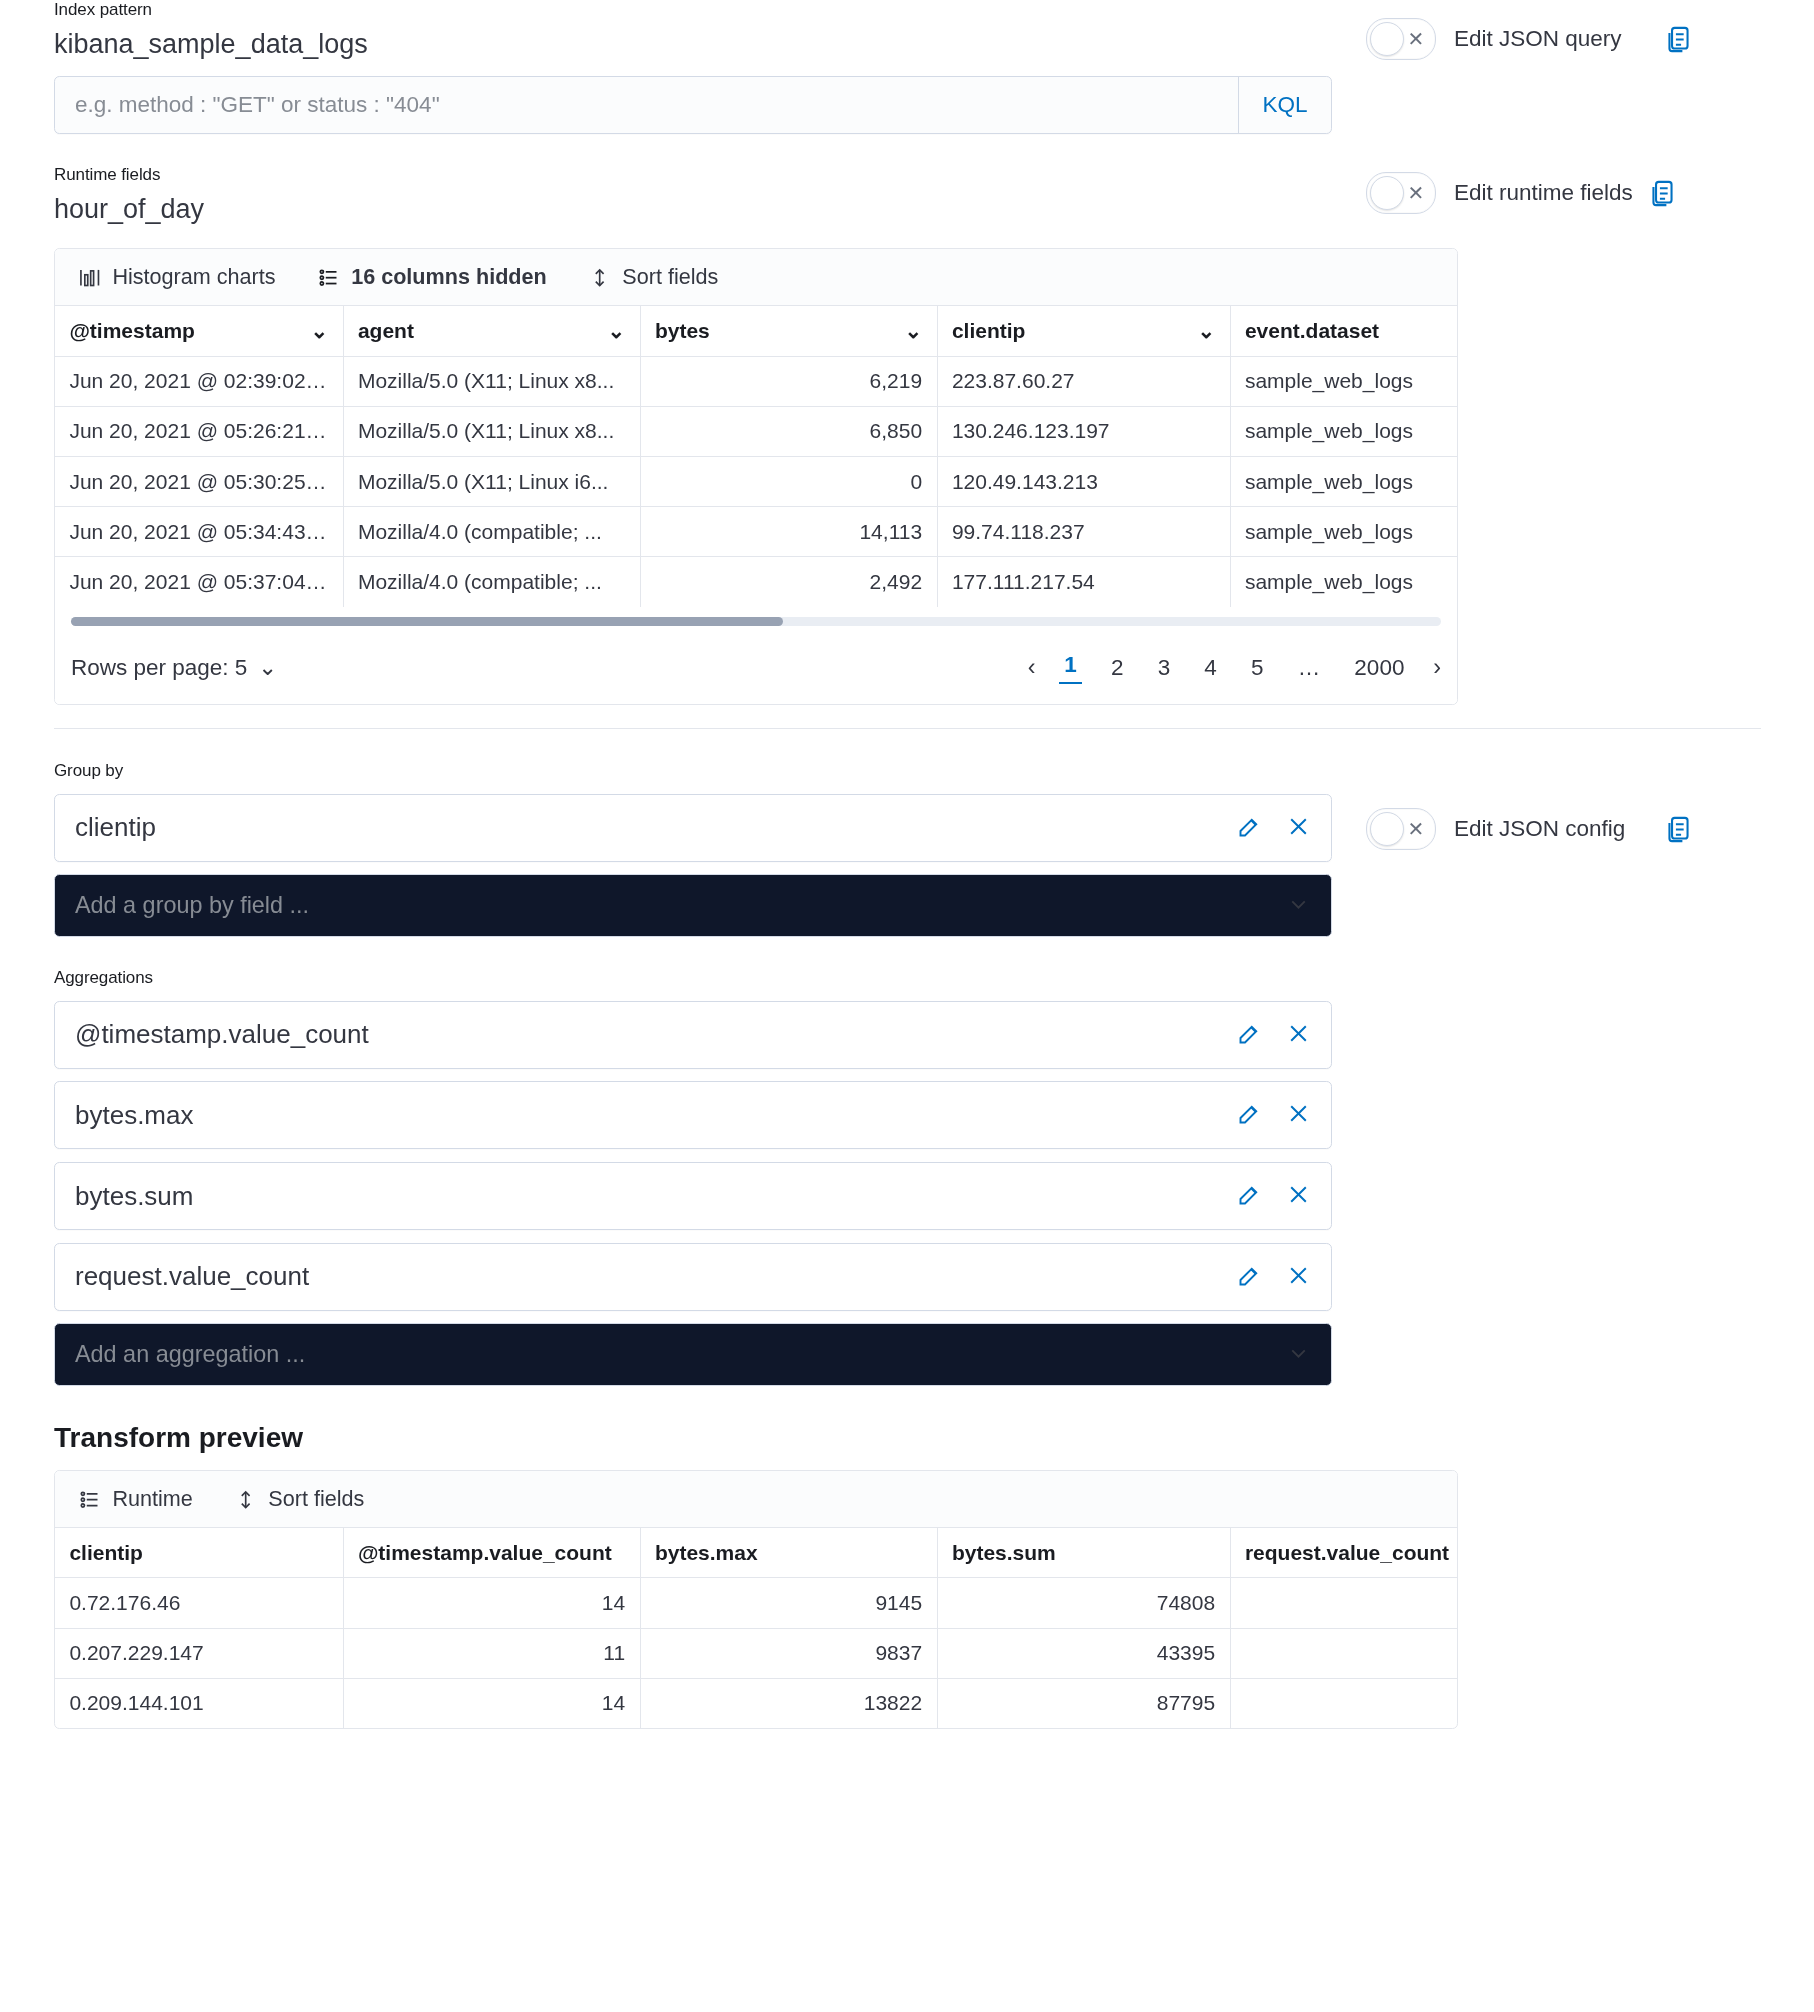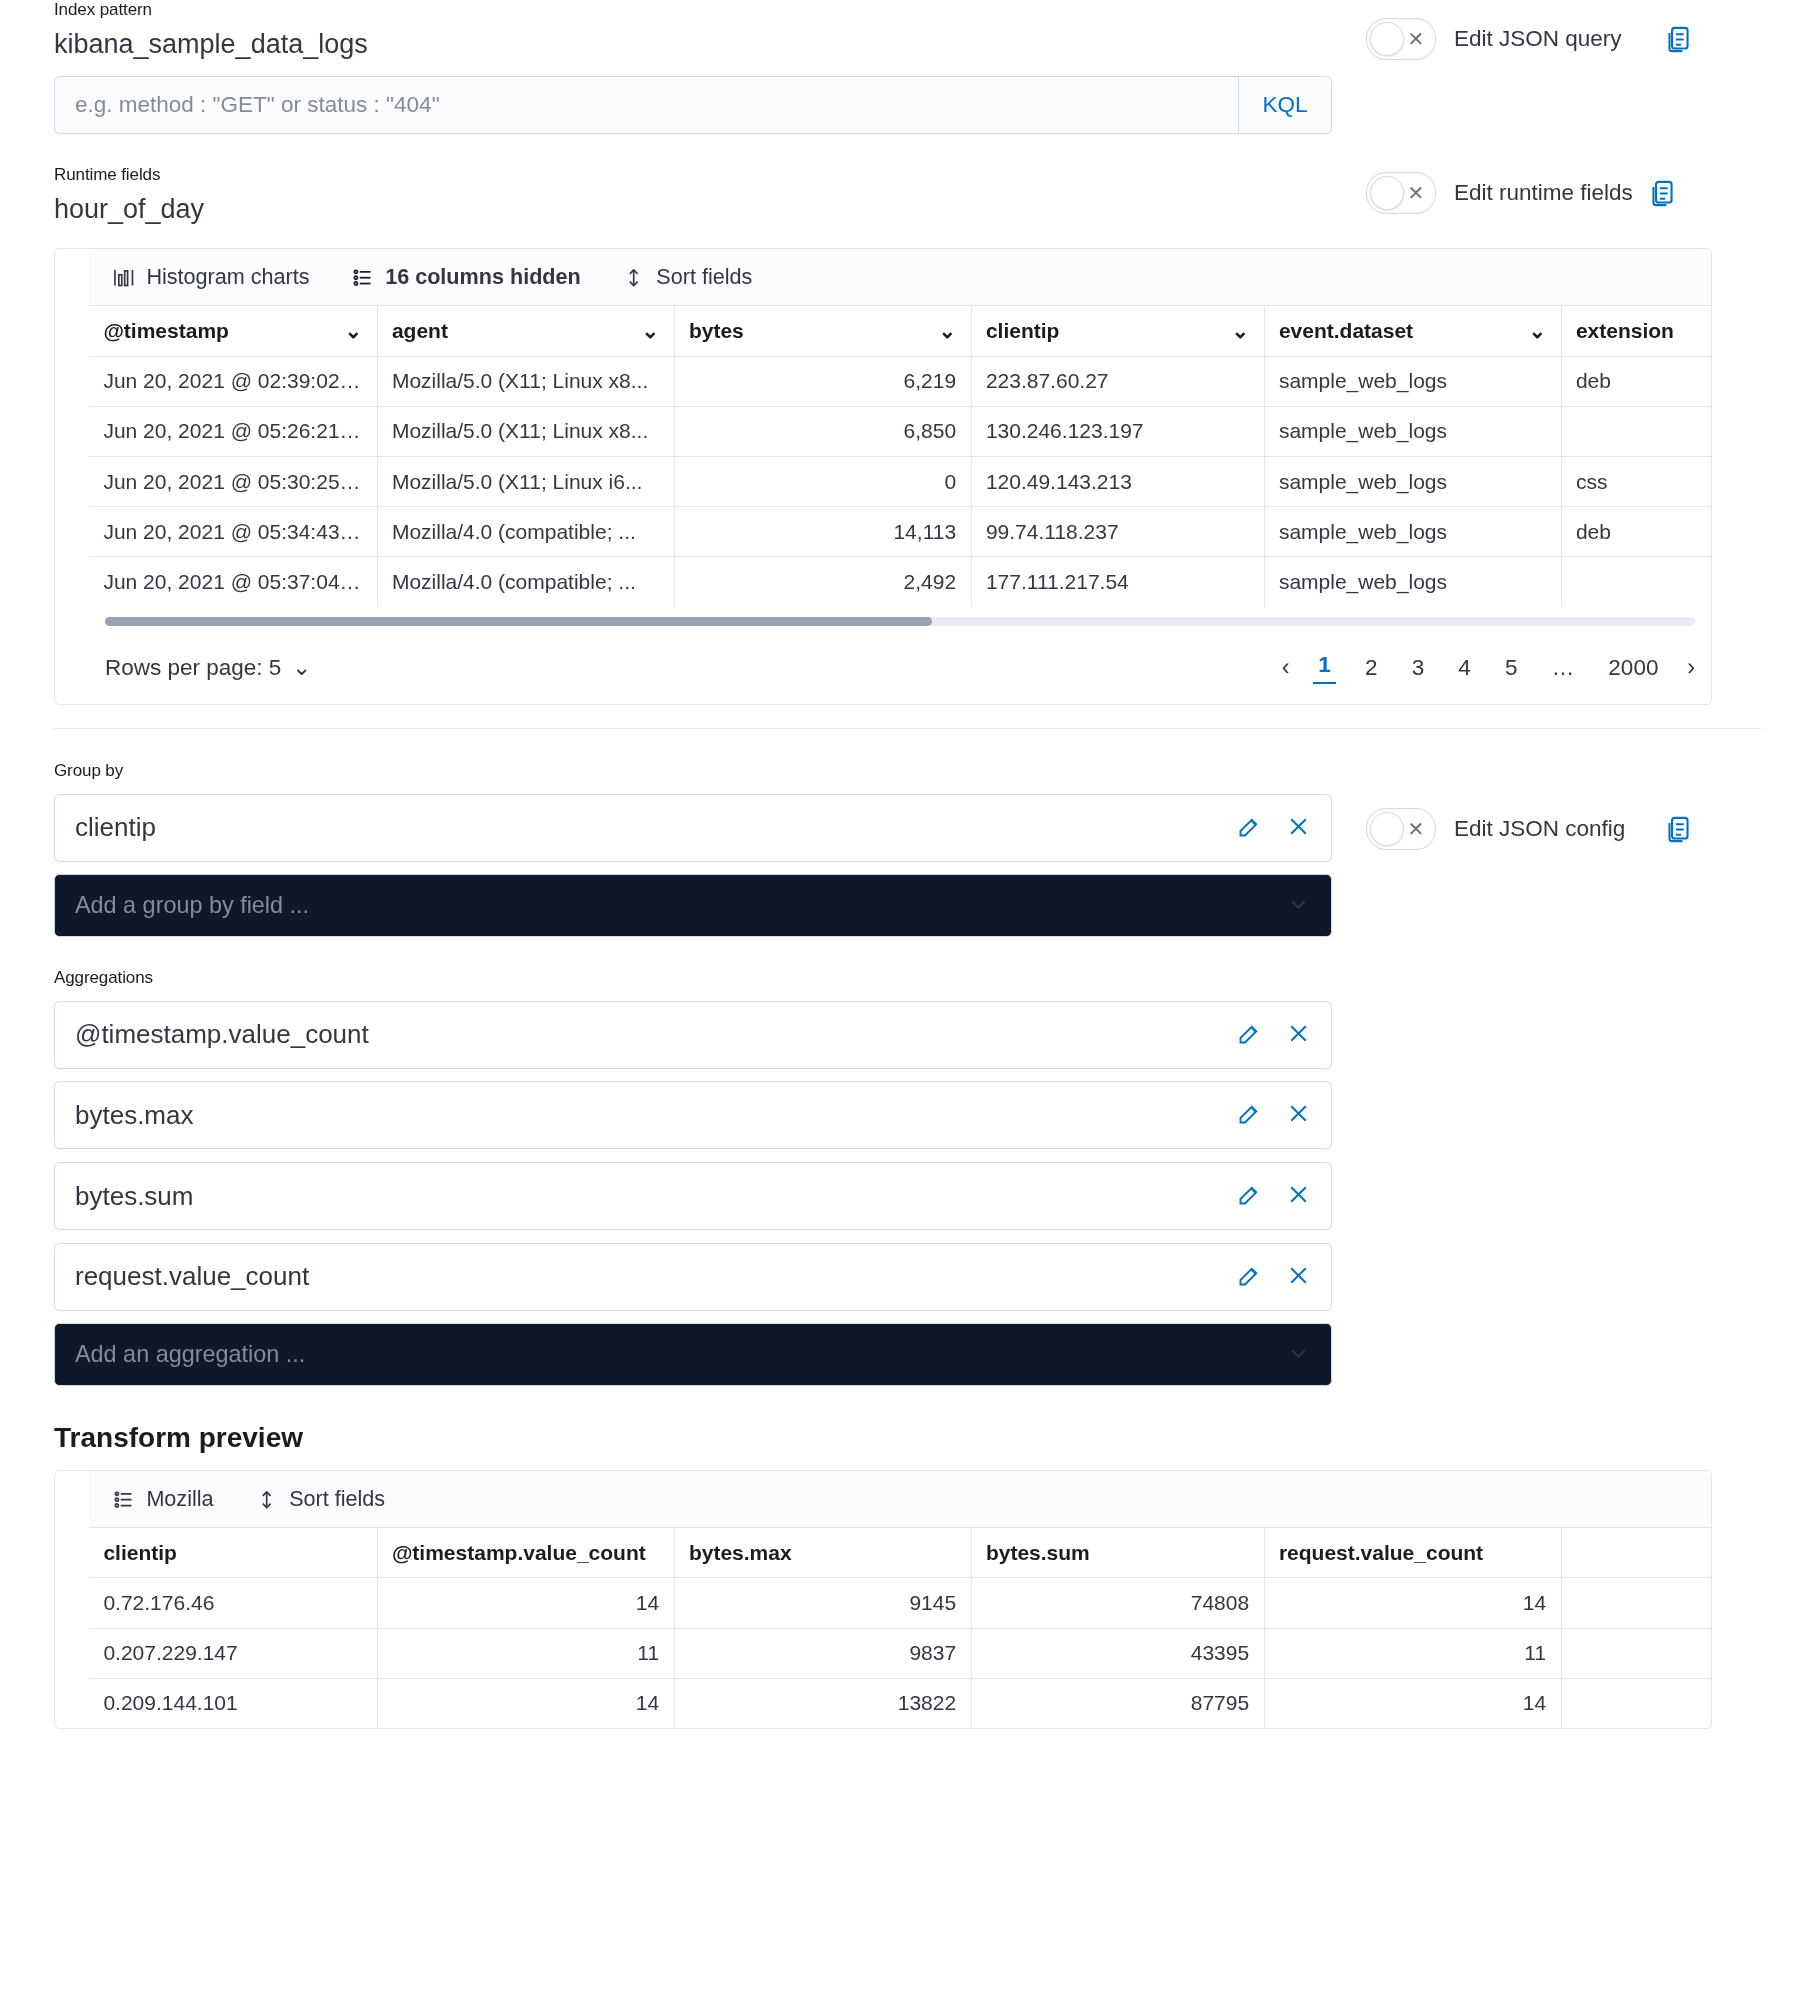--- a/index.html
+++ b/index.html
@@ -126,23 +126,22 @@
     color: #0071c2;
     font-weight: 400;
   }
 
   
   .grid-card {
     margin-top: 23.4px;
     border: 0.9px solid #e3e6ec;
     border-radius: 5.4px;
     overflow: hidden;
-    width: 1658px;
+    width: 1404px;
     box-sizing: border-box;
-    padding-left: 34px;
   }
   .grid-toolbar {
     display: flex;
     align-items: center;
     height: 56px;
     padding: 0 16px;
     background: #fbfcfd;
     border-bottom: 0.9px solid #e3e6ec;
     gap: 27px;
   }
@@ -658,21 +657,21 @@
           <span class="tb-icon">
             <svg width="23.4" height="23.4" viewBox="0 0 24 24" fill="none" stroke="#343741" stroke-width="1.8">
               <circle cx="5" cy="6" r="1.6"></circle>
                 <path d="M9 6h11"></path>
               <circle cx="5" cy="12" r="1.6"></circle>
                 <path d="M9 12h11"></path>
               <circle cx="5" cy="18" r="1.6"></circle>
                 <path d="M9 18h11"></path>
             </svg>
           </span>
-          <span>Mozilla</span>
+          <span>Runtime</span>
         </div>
         <div class="tb-item">
           <span class="tb-icon">
             <svg width="23.4" height="23.4" viewBox="0 0 24 24" fill="none" stroke="#343741" stroke-width="1.7">
               <path d="M12 4v16"></path>
                 <path d="M8 8l4-4 4 4"></path>
                 <path d="M8 16l4 4 4-4"></path>
             </svg>
           </span>
           <span>Sort fields</span>

